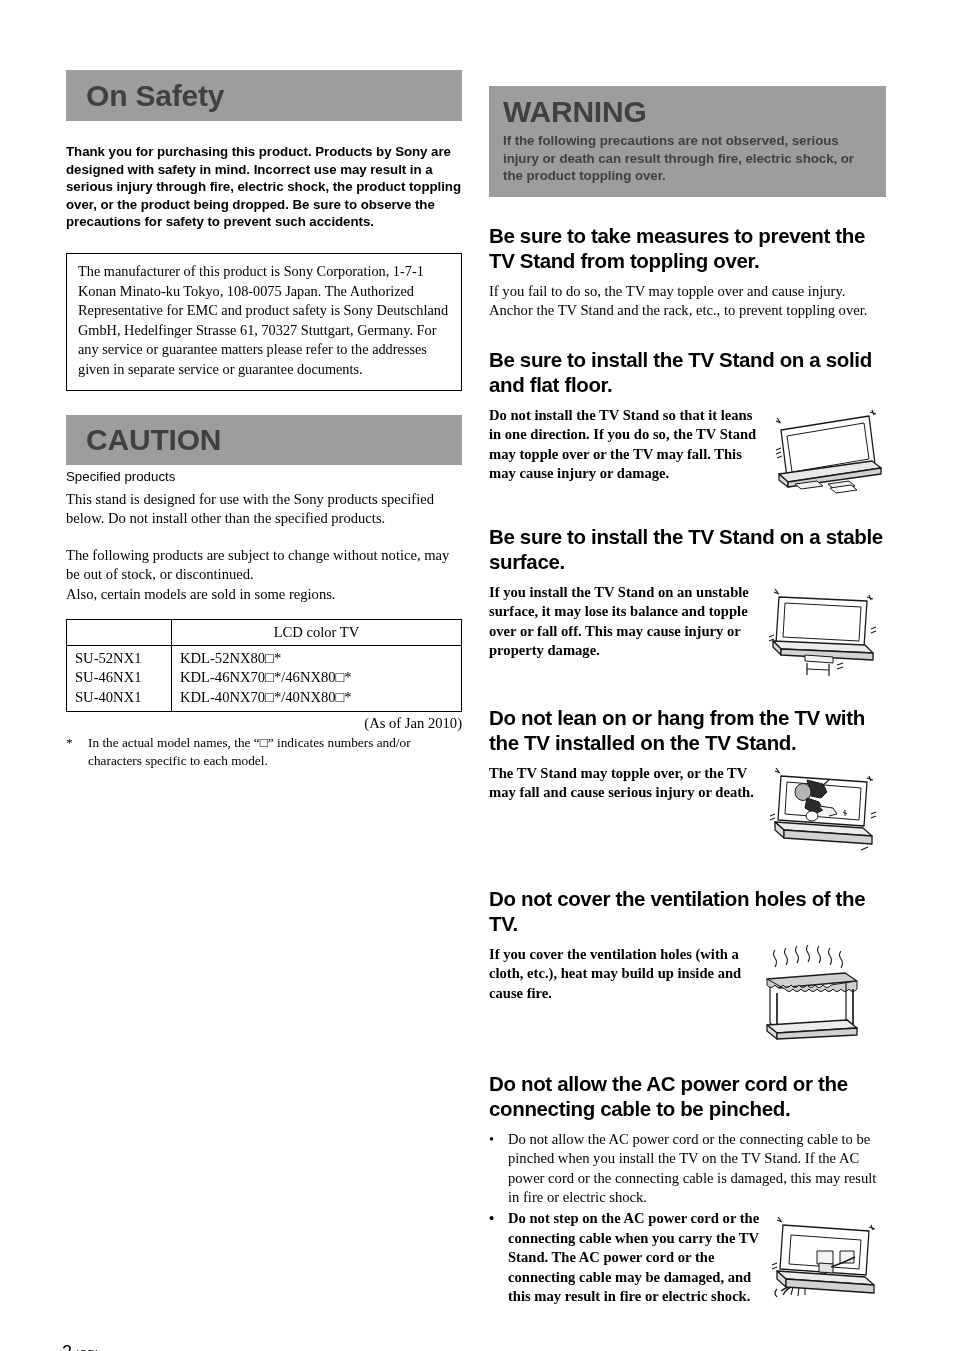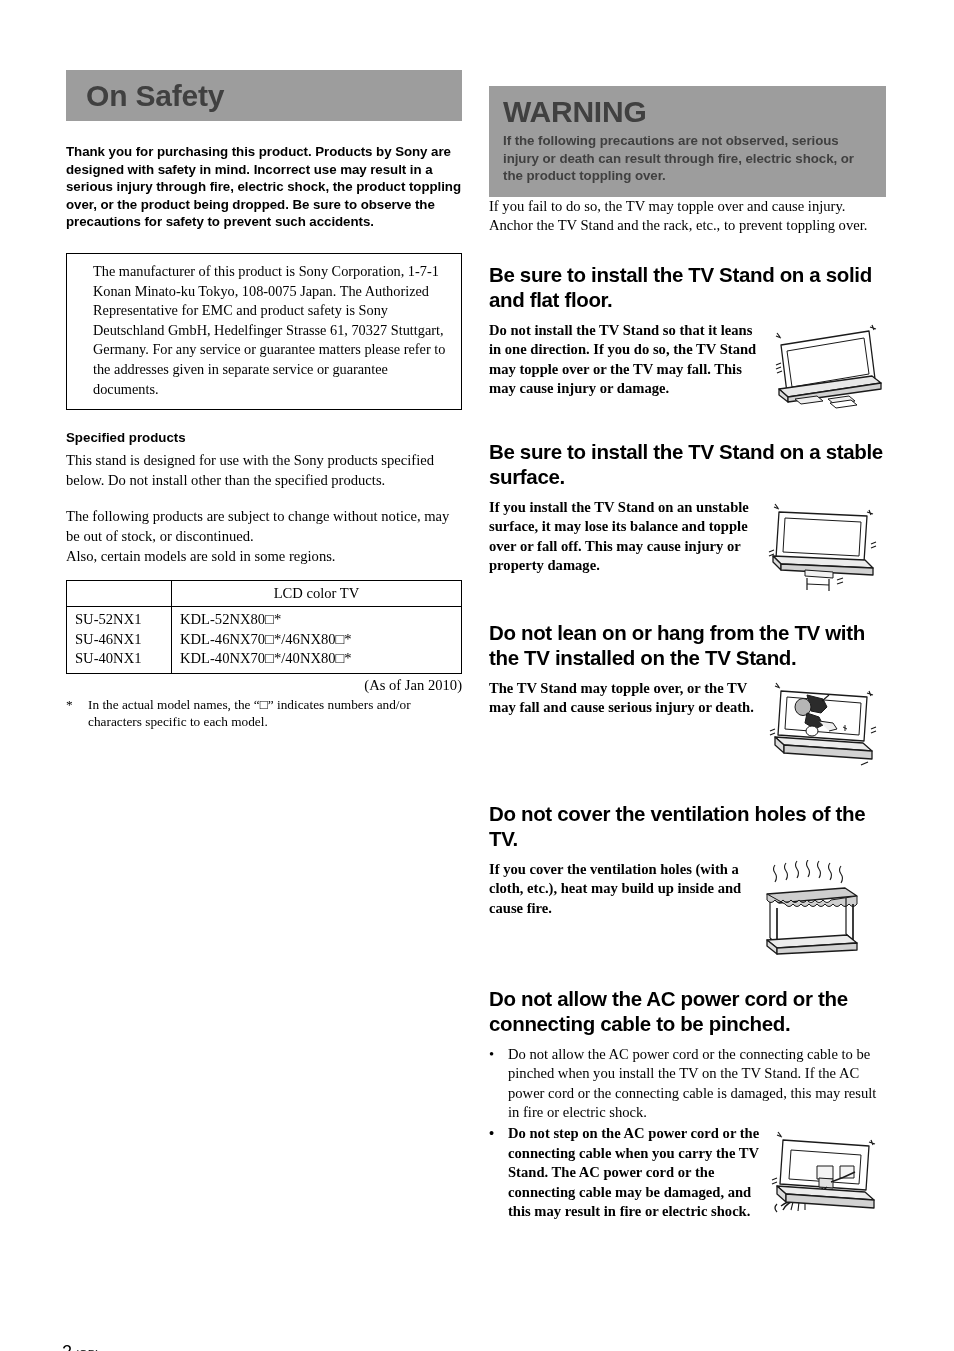--- a/index.html
+++ b/index.html
@@ -86,32 +86,32 @@
     font-family: "Liberation Serif", serif;
     font-size: 14.6px;
     line-height: 19.6px;
   }
   .p-gap { margin-top: 17px; }
 
   
   .mfr-box {
     border: 1.5px solid #000;
     margin-top: 22px;
-    padding: 8px 11px 10px 26px;
+    padding: 8px 11px 10px 11px;
     font-family: "Liberation Serif", serif;
     font-size: 14.3px;
     line-height: 19.6px;
   }
 
   
   .sub-head {
     font-family: "Liberation Sans", sans-serif;
-    font-weight: bold;
+    font-weight: normal;
     font-size: 13.3px;
-    margin-top: 20px;
+    margin-top: 4px;
     margin-bottom: 6px;
   }
 
   
   table.prod {
     border-collapse: collapse;
     margin-top: 14px;
     width: 100%;
     font-family: "Liberation Serif", serif;
     font-size: 14.6px;
@@ -225,20 +225,21 @@
 
   <div class="col-left">
 
     <div class="banner banner-onsafety">On Safety</div>
 
     <div class="intro-bold">Thank you for purchasing this product. Products by Sony are designed with safety in mind. Incorrect use may result in a serious injury through fire, electric shock, the product toppling over, or the product being dropped. Be sure to observe the precautions for safety to prevent such accidents.</div>
 
 
     <div class="mfr-box">The manufacturer of this product is Sony Corporation, 1-7-1 Konan Minato-ku Tokyo, 108-0075 Japan. The Authorized Representative for EMC and product safety is Sony Deutschland GmbH, Hedelfinger Strasse 61, 70327 Stuttgart, Germany. For any service or guarantee matters please refer to the addresses given in separate service or guarantee documents.</div>
 
+    <div class="banner banner-caution" style="margin-top:24px;">CAUTION</div>
 
     <div class="sub-head">Specified products</div>
 
     <div class="body-serif">This stand is designed for use with the Sony products specified below. Do not install other than the specified products.</div>
 
     <div class="body-serif p-gap" style="white-space:pre-line;">The following products are subject to change without notice, may be out of stock, or discontinued.
 Also, certain models are sold in some regions.</div>
 
     <table class="prod">
       <thead>
@@ -273,20 +274,21 @@
   </div>
 
   <div class="col-right">
 
     <div class="banner banner-warning">
       <div class="w-title">WARNING</div>
       <div class="w-sub">If the following precautions are not observed, serious injury or death can result through fire, electric shock, or the product toppling over.</div>
     </div>
 
     <div>
+      <div class="warn-head">Be sure to take measures to prevent the TV Stand from toppling over.</div>
       <div class="warn-body">If you fail to do so, the TV may topple over and cause injury. Anchor the TV Stand and the rack, etc., to prevent toppling over.</div>
     </div>
 
     <div>
       <div class="warn-head">Be sure to install the TV Stand on a solid and flat floor.</div>
       <div class="with-fig">
         <div class="warn-body txt" style="max-width:278px;">Do not install the TV Stand so that it leans in one direction. If you do so, the TV Stand may topple over or the TV may fall. This may cause injury or damage.</div>
         <div class="fig">
           <svg width="110" height="92" viewBox="0 0 110 92">
             <g fill="none" stroke="#1a1a1a" stroke-width="1.3" stroke-linejoin="round">

